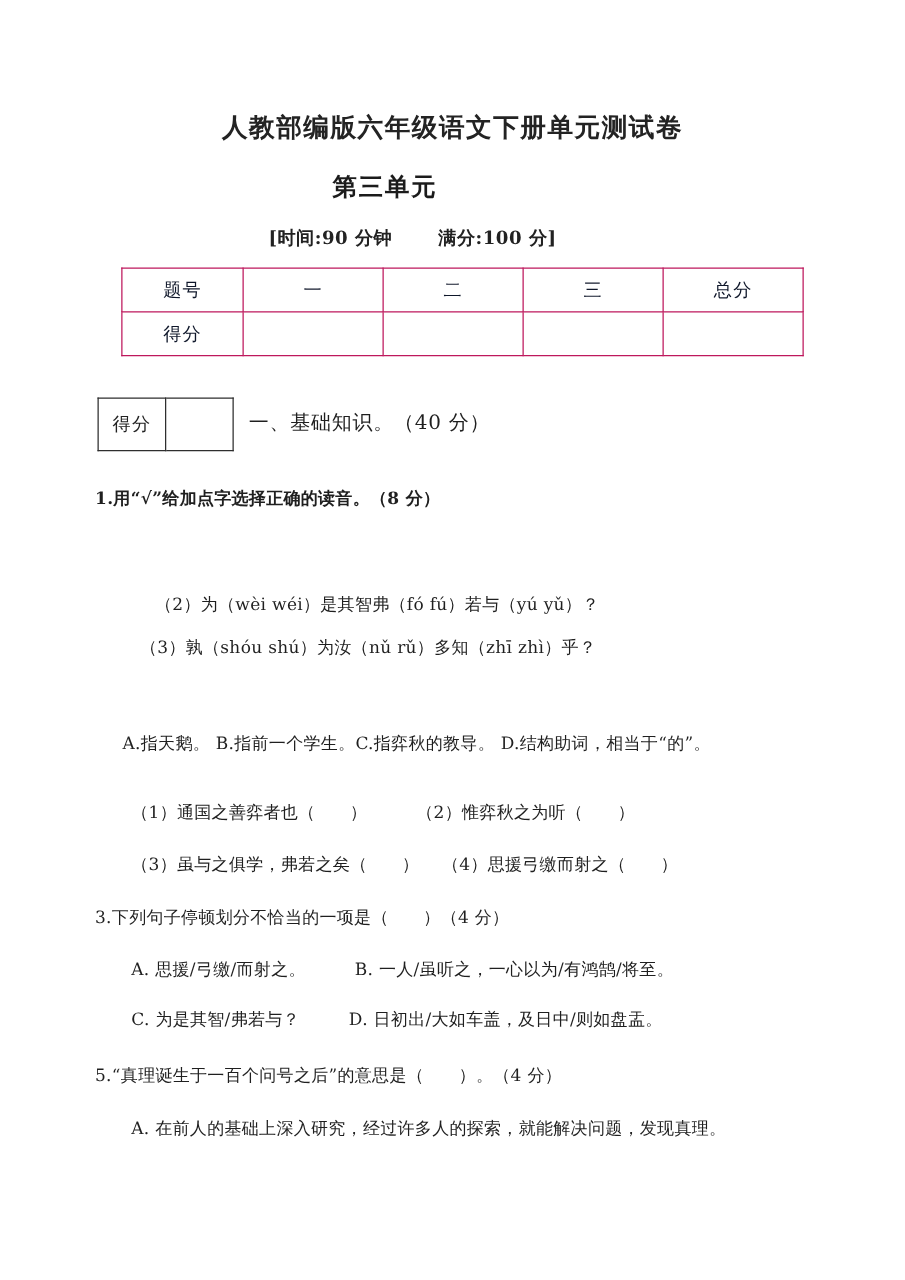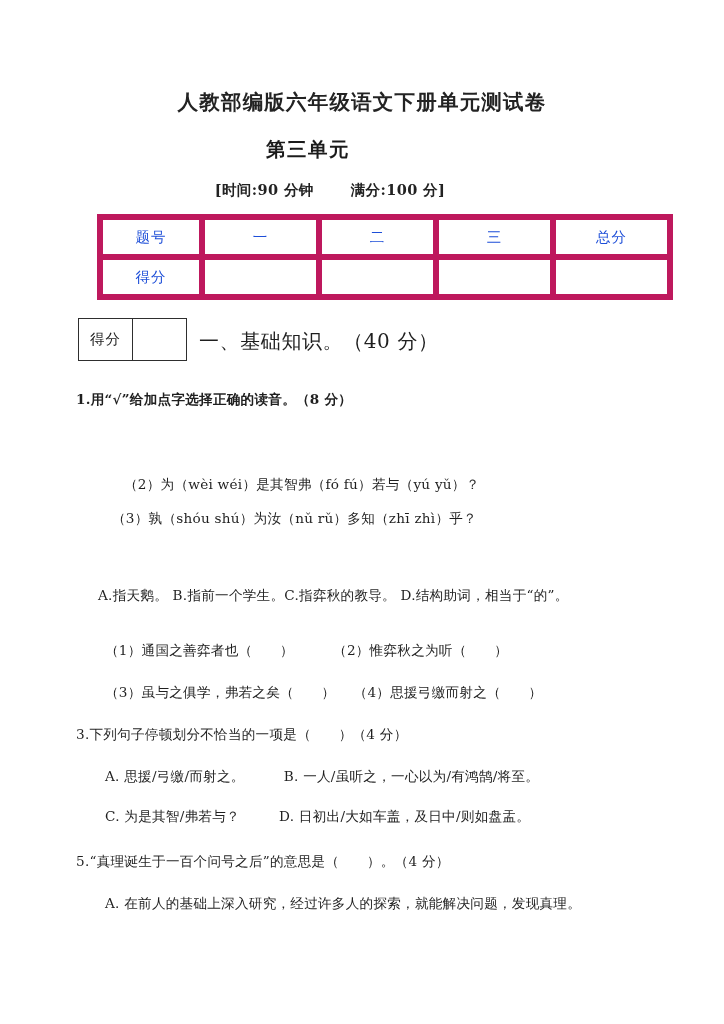--- a/index.html
+++ b/index.html
@@ -66,26 +66,26 @@
   
   .score-table {
     position: absolute;
     left: 97px;
     top: 214px;
     width: 531px;
     border-collapse: collapse;
     table-layout: fixed;
   }
   .score-table td {
-    border: 6px solid #be185d;
+    border: 1px solid #be185d;
     height: 32px;
     text-align: center;
     vertical-align: middle;
     font-size: 14.5px;
-    color: #1d4ed8;
+    color: #0f172a;
     letter-spacing: 1px;
   }
   .score-table .c-label { width: 94px; }
   .score-table .c-col   { width: 109px; }
 
   
   .defen-box {
     position: absolute;
     left: 78px;
     top: 318px;
@@ -102,21 +102,21 @@
     letter-spacing: 1px;
     color: #222;
   }
   .defen-box .c-a { width: 51px; }
   .defen-box .c-b { width: 51px; }
 
   .section-heading {
     position: absolute;
     left: 199px;
     top: 328px;
-    font-size: 20px;
+    font-size: 16px;
     letter-spacing: 0.6px;
     color: #1f1f1f;
   }
 
   
   .q {
     position: absolute;
     font-size: 13.6px;
     line-height: 1.5;
     color: #1f1f1f;

